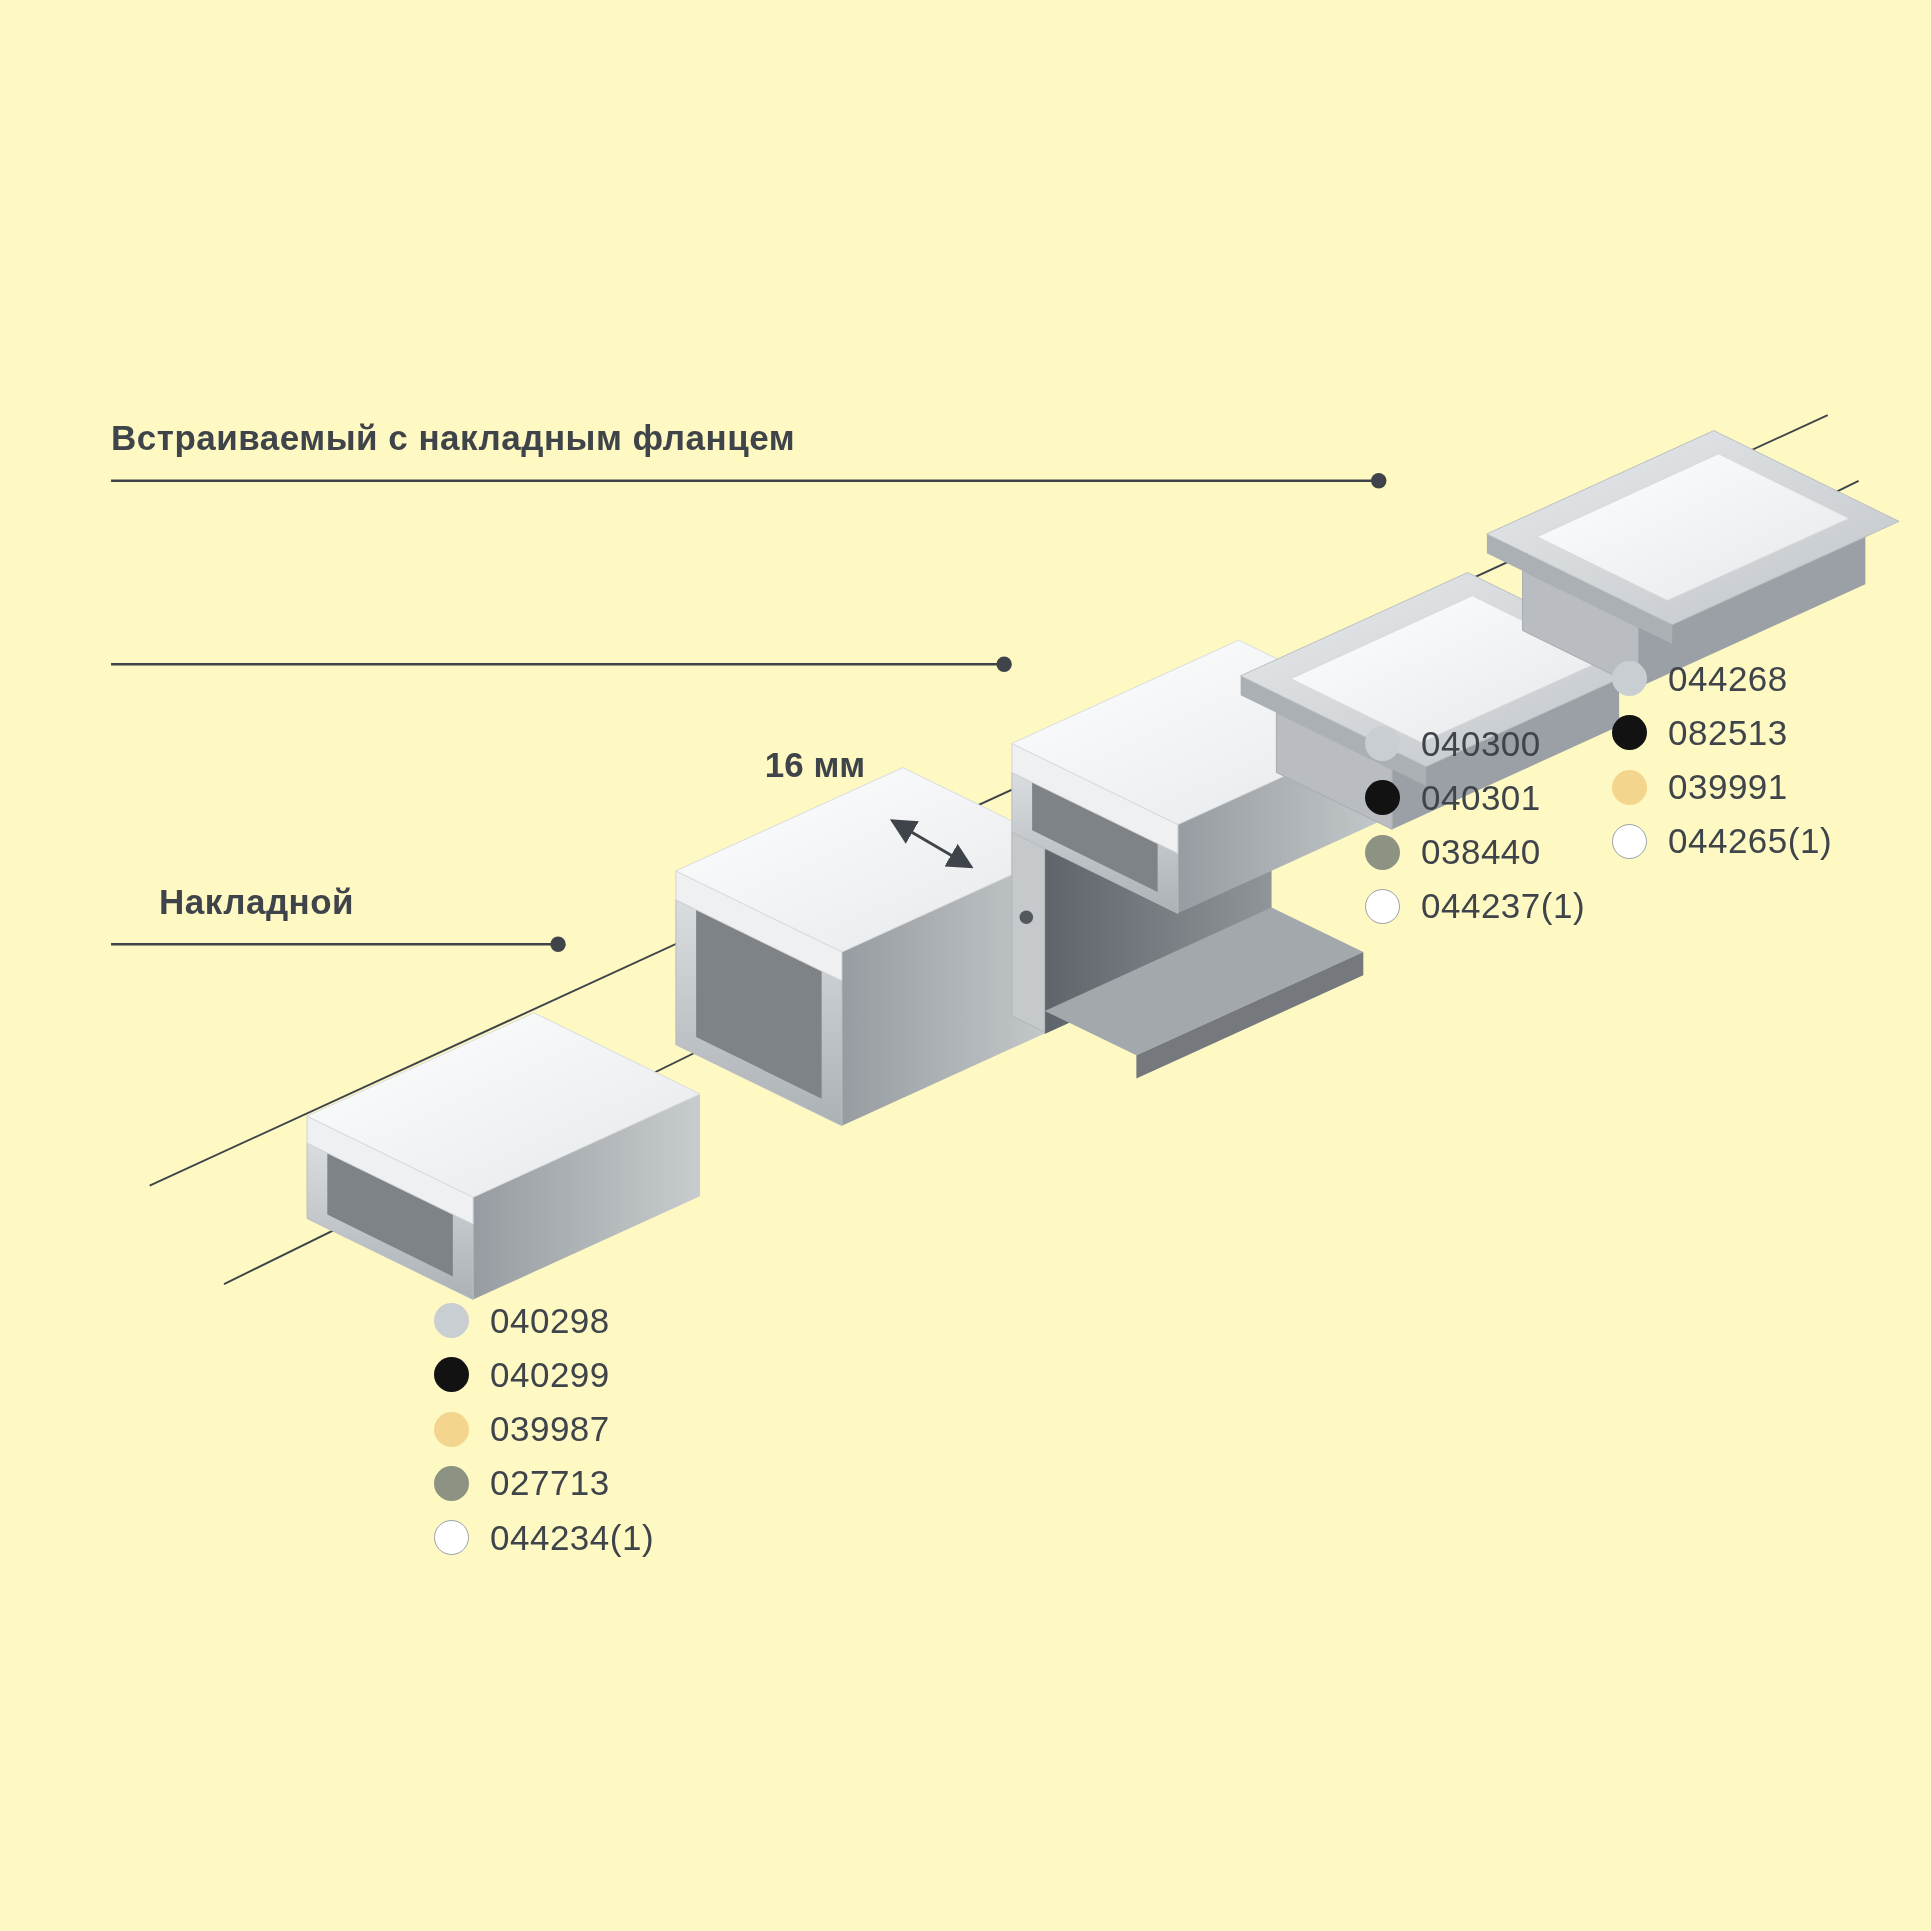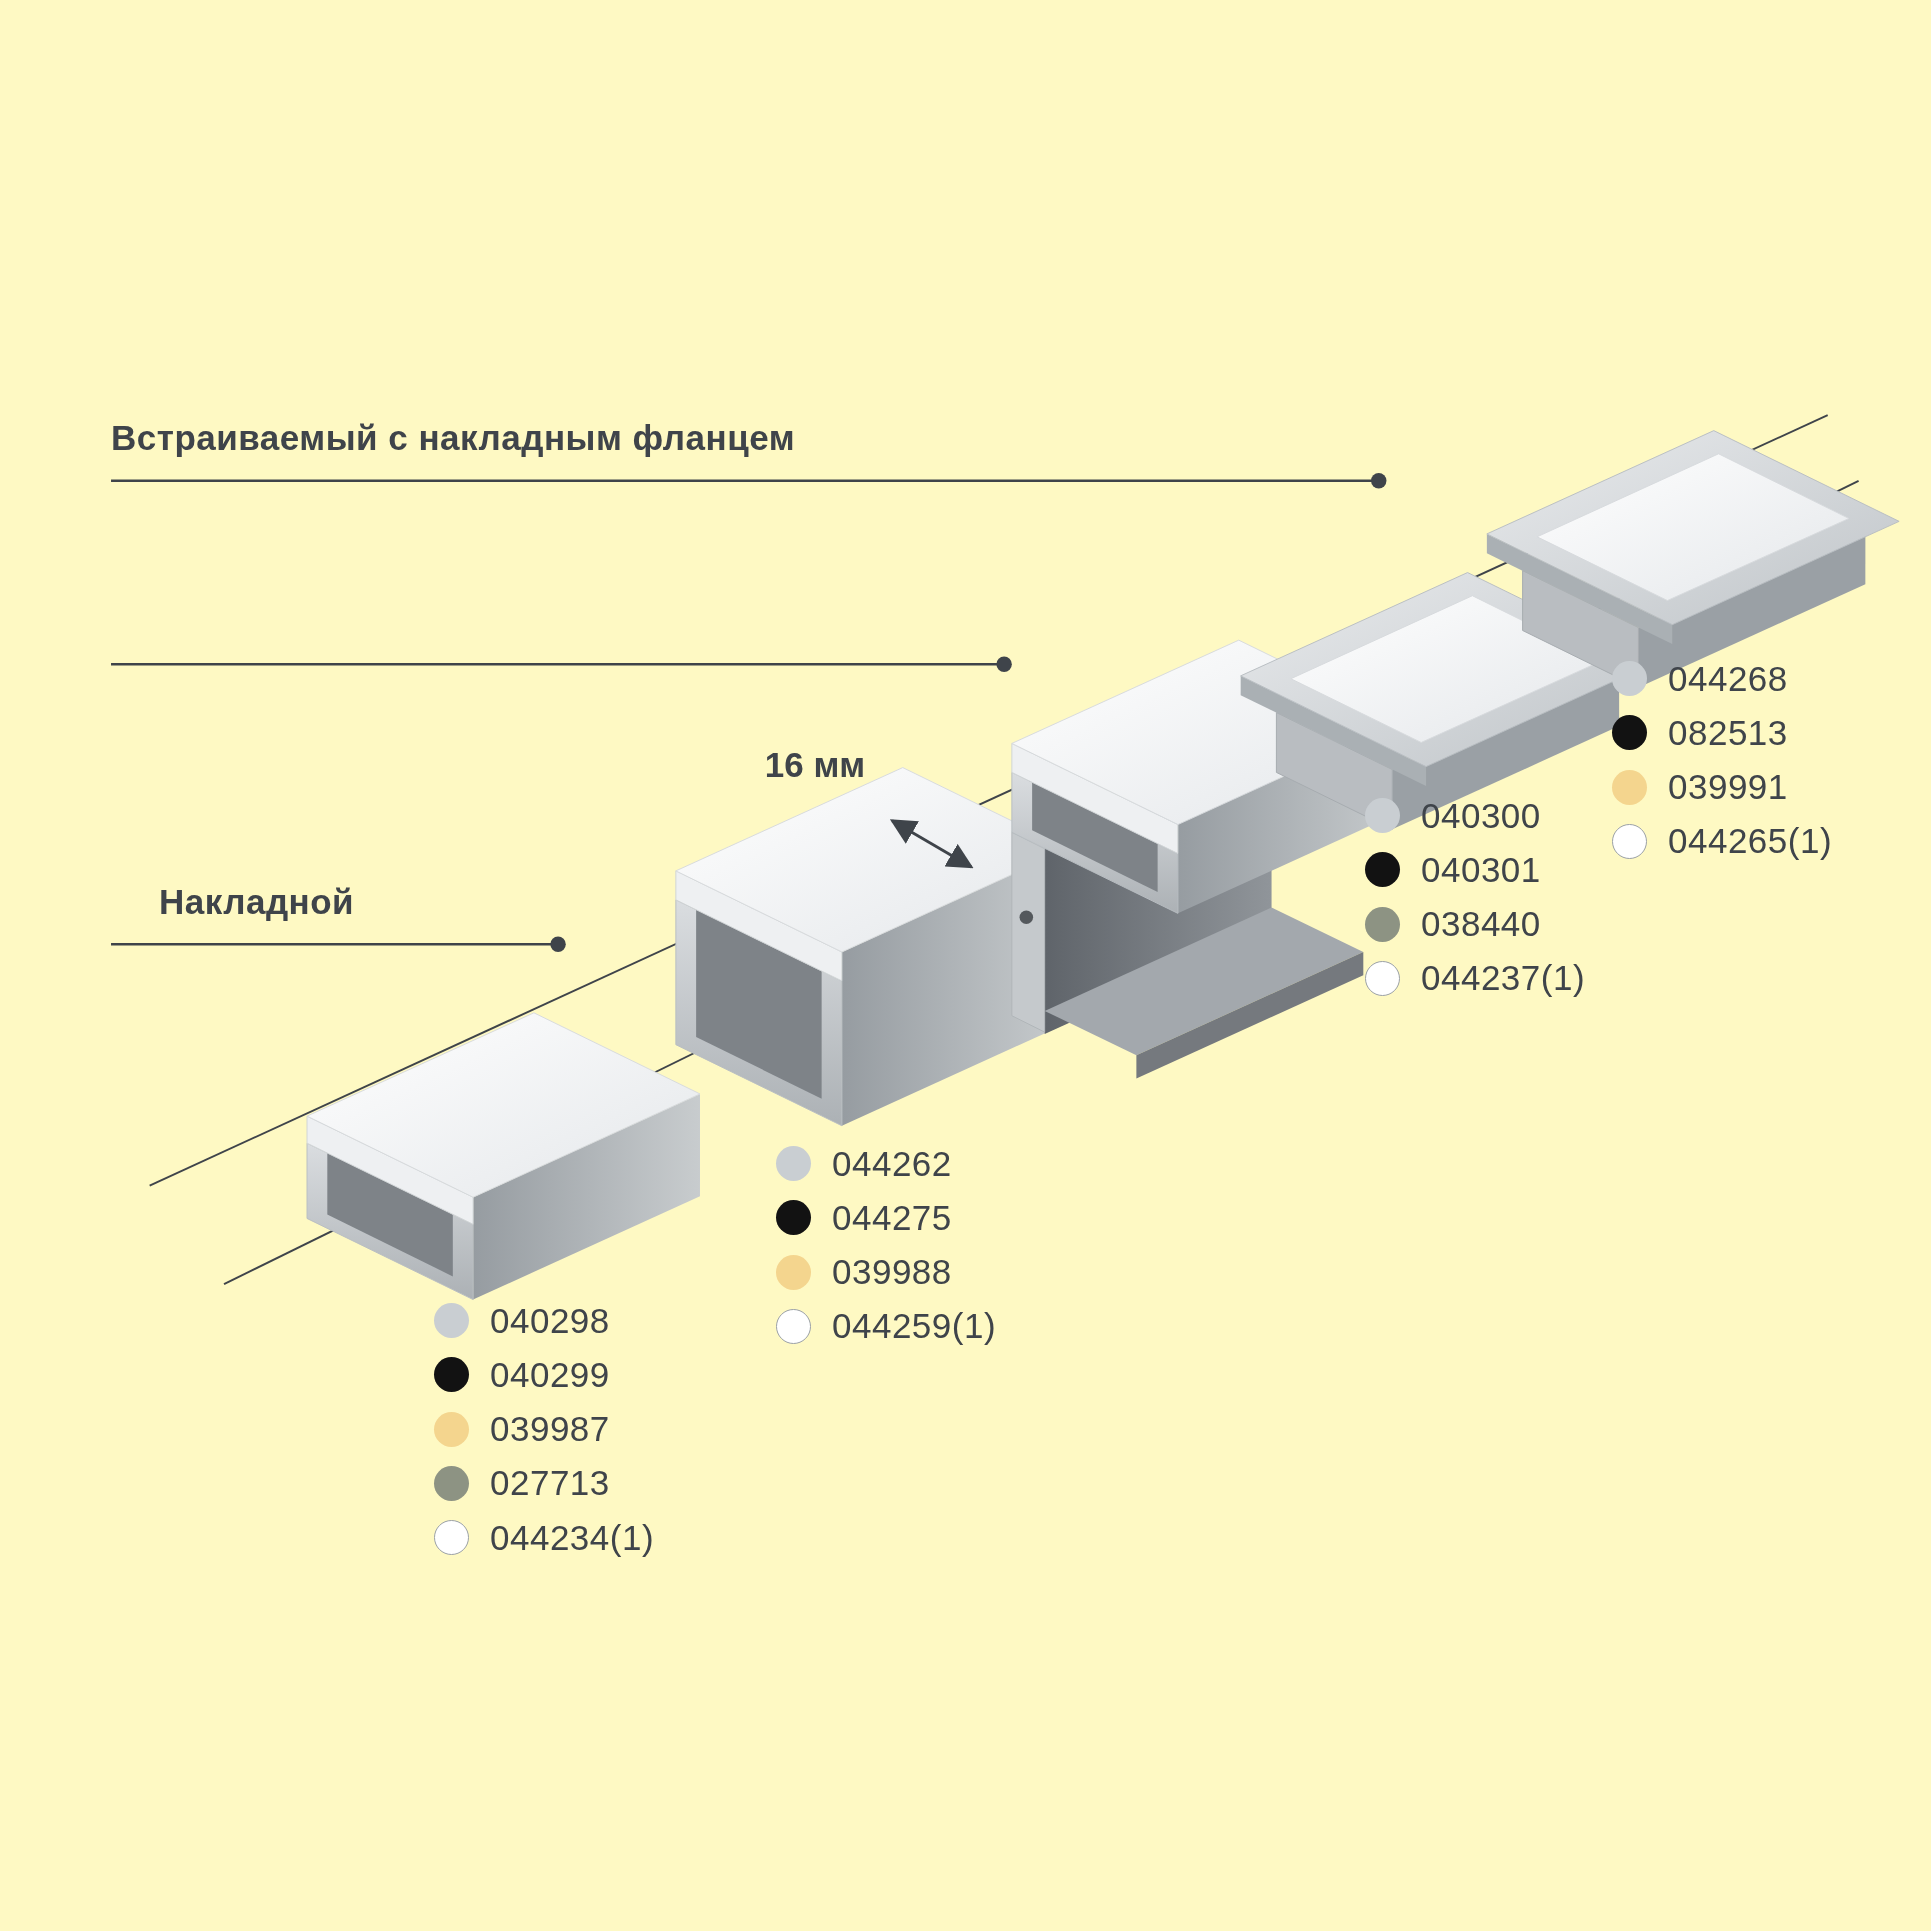--- a/index.html
+++ b/index.html
@@ -36,21 +36,21 @@
 
   .legend { position:absolute; display:flex; flex-direction:column; gap:19.3px; }
   .lrow   { display:flex; align-items:center; gap:21px; height:35px; }
   .dot    { width:35px; height:35px; border-radius:50%; flex:0 0 auto; background:#c9ced2; }
   .dot.outlined { border:1.9px solid #9ba1a6; background:#ffffff; }
   .code   { font-size:35px; font-weight:400; color:#3f444a; letter-spacing:0.5px; }
 
   #legend-1 { left:434px;  top:1303px; }
   #legend-2 { left:776px;  top:1146px; }
   #legend-3 { left:1122px; top:1011px; }
-  #legend-4 { left:1365px; top:798px;  }
+  #legend-4 { left:1365px; top:726px;  }
   #legend-5 { left:1612px; top:661px;  }
 </style>
 </head>
 <body>
 
 <div id="stage">
 
   <svg class="scene" width="1931" height="1931" viewBox="0 0 2000 2000">
     <defs>
       <linearGradient id="gCover" x1="0" y1="0" x2="1" y2="1">
@@ -163,38 +163,20 @@
     <div class="lrow">
       <span class="dot" style="background: rgb(141, 147, 131);"></span>
       <span class="code">027713</span>
     </div>
     <div class="lrow">
       <span class="dot outlined" style="background: rgb(255, 255, 255);"></span>
       <span class="code">044234(1)</span>
     </div>
   </div>
 
-  <div class="legend" id="legend-2">
-    <div class="lrow">
-      <span class="dot" style="background: rgb(201, 206, 210);"></span>
-      <span class="code">044262</span>
-    </div>
-    <div class="lrow">
-      <span class="dot" style="background: rgb(18, 18, 18);"></span>
-      <span class="code">044275</span>
-    </div>
-    <div class="lrow">
-      <span class="dot" style="background: rgb(244, 213, 142);"></span>
-      <span class="code">039988</span>
-    </div>
-    <div class="lrow">
-      <span class="dot outlined" style="background: rgb(255, 255, 255);"></span>
-      <span class="code">044259(1)</span>
-    </div>
-  </div>
 
 
   <div class="legend" id="legend-4">
     <div class="lrow">
       <span class="dot" style="background: rgb(201, 206, 210);"></span>
       <span class="code">040300</span>
     </div>
     <div class="lrow">
       <span class="dot" style="background: rgb(18, 18, 18);"></span>
       <span class="code">040301</span>

